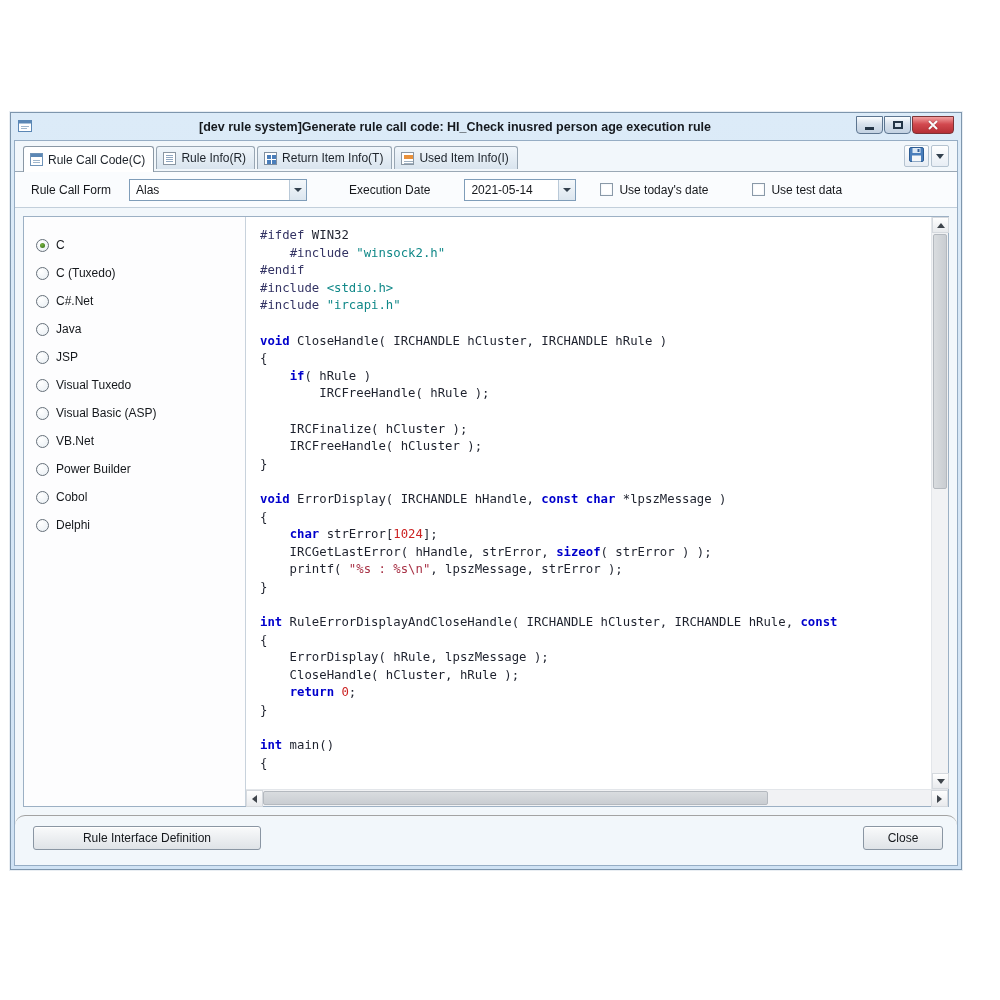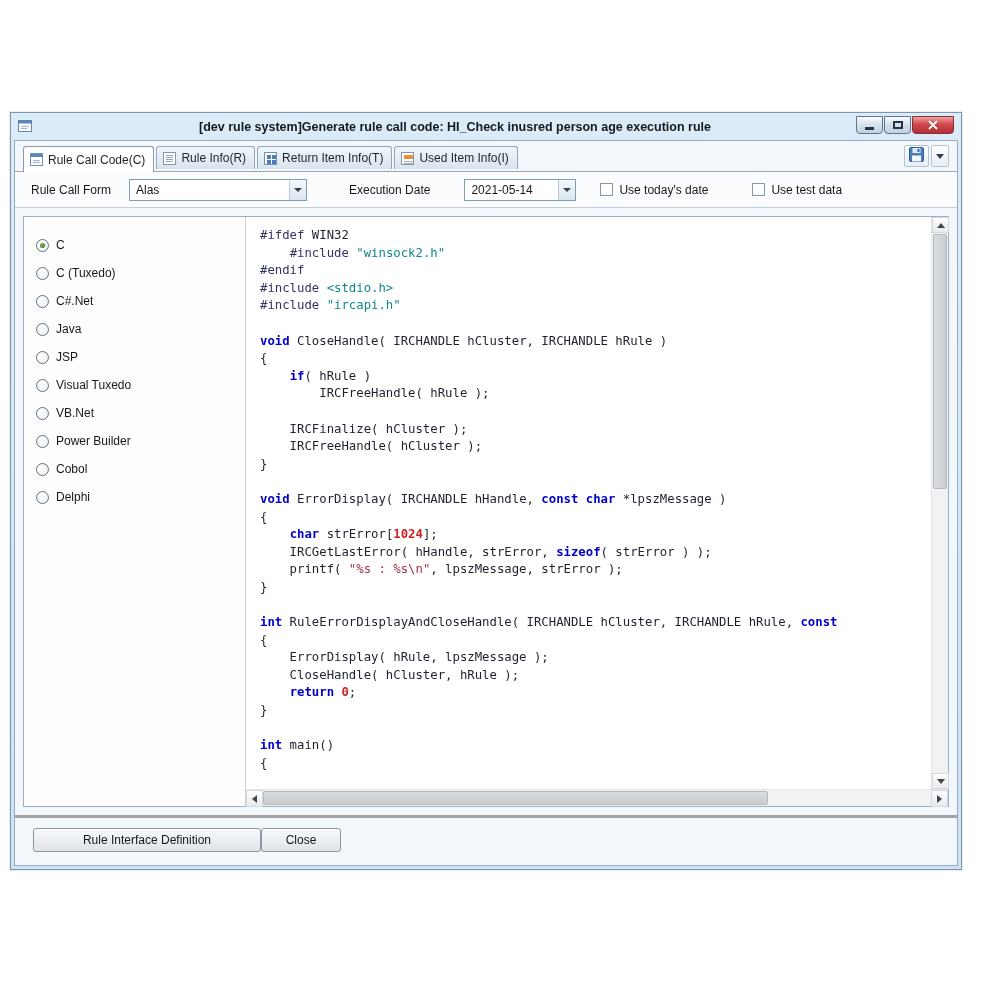--- a/index.html
+++ b/index.html
@@ -93,21 +93,21 @@
 
   .code-wrap{ position:relative; flex:1; min-width:0; }
   .code{ position:absolute; left:0; top:0; right:17px; bottom:17px; overflow:hidden; padding:10px 0 0 14px;
     font-family:"DejaVu Sans Mono", monospace; font-size:12.3px; line-height:17.6px; white-space:pre; }
   .code-line{ height:17.6px; white-space:pre; }
   .tok-pl{ color:var(--plain,#1e222e); }
   .tok-pre{ color:var(--preprocessor,#343464); }
   .tok-kw{ color:var(--keyword,#0000cc); font-weight:bold; }
   .tok-str{ color:var(--string,#108888); }
   .tok-fst{ color:var(--format-string,#a83246); }
-  .tok-num{ color:var(--number,#cc2222); font-weight:bold; }
+  .tok-num{ color:var(--number,#cc2222); font-weight:normal; }
 
   
   .vscroll{ position:absolute; right:0; top:0; bottom:17px; width:17px; background:#f1f2f4;
     border-left:1px solid #e3e6ea; }
   .hscroll{ position:absolute; left:0; right:0; bottom:0; height:17px; background:#f1f2f4;
     border-top:1px solid #e3e6ea; }
   .sbtn{ position:absolute; width:17px; height:16px; display:flex; align-items:center; justify-content:center;
     background:linear-gradient(#fefefe,#e8eaed); border:1px solid #d5d9de; cursor:pointer; }
   .arr-up{ top:0; left:0; } .arr-down{ bottom:0; left:0; }
   .arr-left{ left:0; top:0; height:17px; } .arr-right{ right:0; top:0; height:17px; }
@@ -118,22 +118,22 @@
   .arr-left::before{ content:""; border-top:4px solid transparent; border-bottom:4px solid transparent;
     border-right:5px solid #3f454c; }
   .arr-right::before{ content:""; border-top:4px solid transparent; border-bottom:4px solid transparent;
     border-left:5px solid #3f454c; }
   .vthumb{ position:absolute; left:1px; right:1px; top:17px; height:255px; background:linear-gradient(90deg,#d9dcdf,#c9cdd2);
     border:1px solid #b4b9bf; border-radius:2px; cursor:grab; }
   .hthumb{ position:absolute; top:1px; bottom:1px; left:17px; width:72%; background:linear-gradient(#d9dcdf,#c9cdd2);
     border:1px solid #b4b9bf; border-radius:2px; cursor:grab; }
 
   
-  .footer{ height:50px; border-top:3px solid #a3a3a3; padding:10px 14px 0 18px; display:flex;
-    align-items:flex-start; }
+  .footer{ height:50px; border-top:1px solid #a3a3a3; padding:10px 14px 0 18px; display:flex;
+    justify-content:space-between; align-items:flex-start;border-radius:10px; }
   .btn{ height:24px; border:1px solid #8a96a3; border-radius:3px; font-size:12px; color:#15181c;
     background:linear-gradient(#f9fafb,#dfe3e7); box-shadow:inset 0 1px 0 #fff; cursor:pointer;
     font-family:"Liberation Sans", sans-serif; }
   .btn-rid{ width:228px; }
   .btn-close{ width:80px; }
 </style>
 </head>
 <body>
 
 <div class="page">
@@ -242,20 +242,24 @@
             <div class="radio-row">
               <span class="radio"></span>
               <span>JSP</span>
             </div>
             <div class="radio-row">
               <span class="radio"></span>
               <span>Visual Tuxedo</span>
             </div>
             <div class="radio-row">
               <span class="radio"></span>
+              <span>Visual Basic (ASP)</span>
+            </div>
+            <div class="radio-row">
+              <span class="radio"></span>
               <span>VB.Net</span>
             </div>
             <div class="radio-row">
               <span class="radio"></span>
               <span>Power Builder</span>
             </div>
             <div class="radio-row">
               <span class="radio"></span>
               <span>Cobol</span>
             </div>

